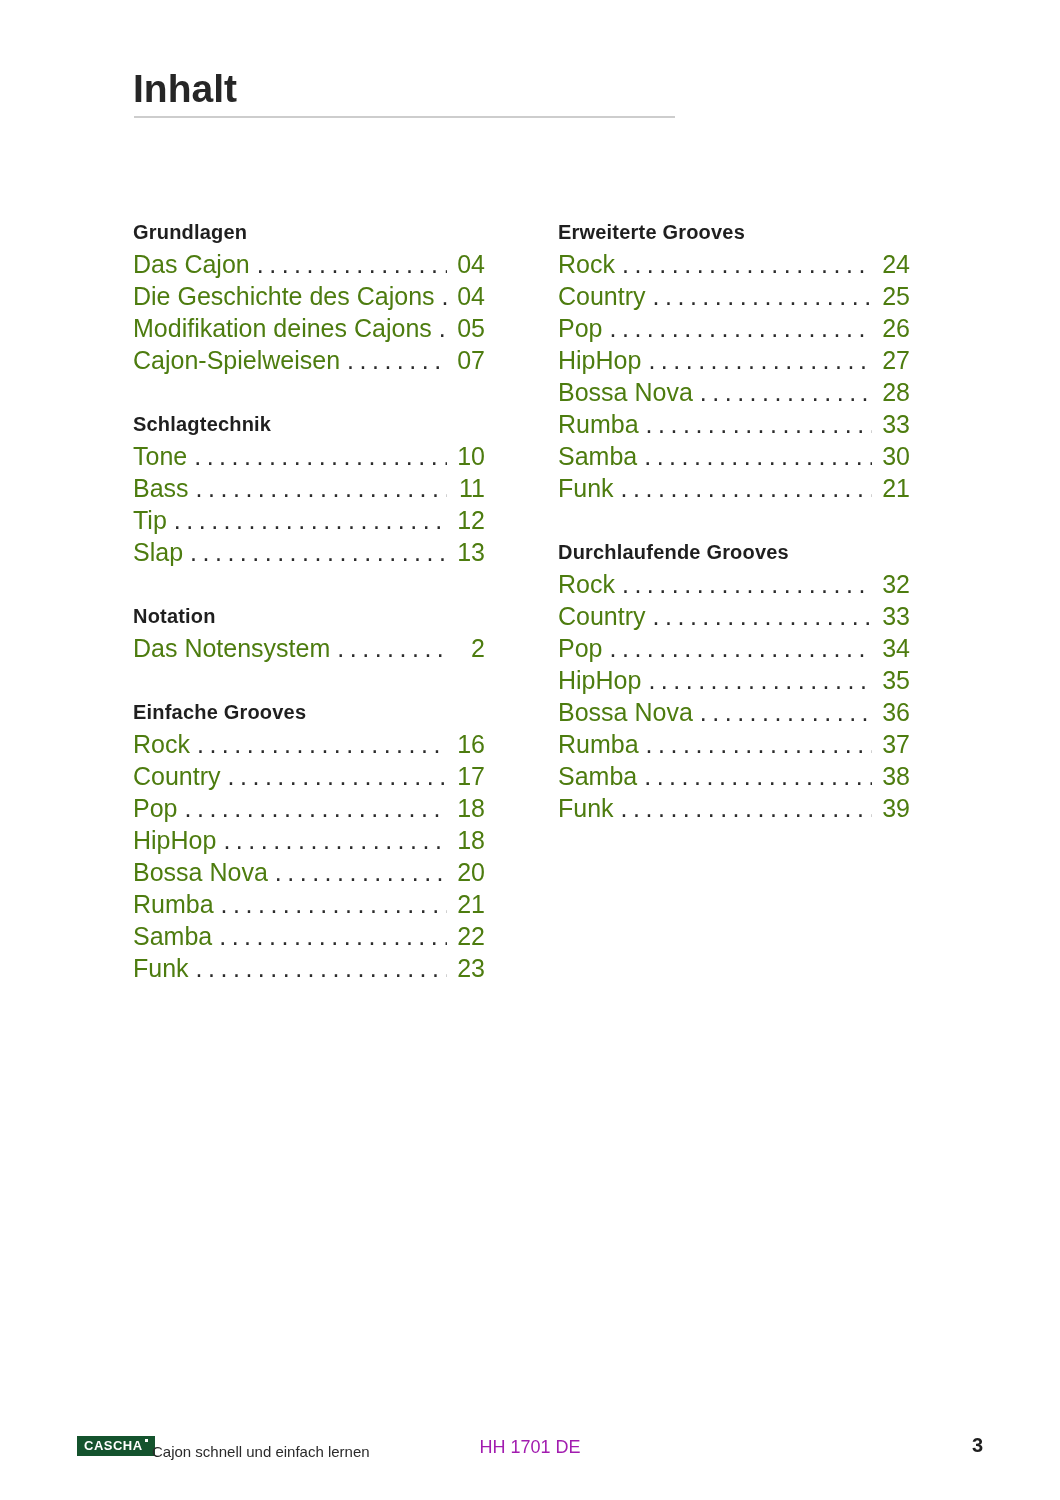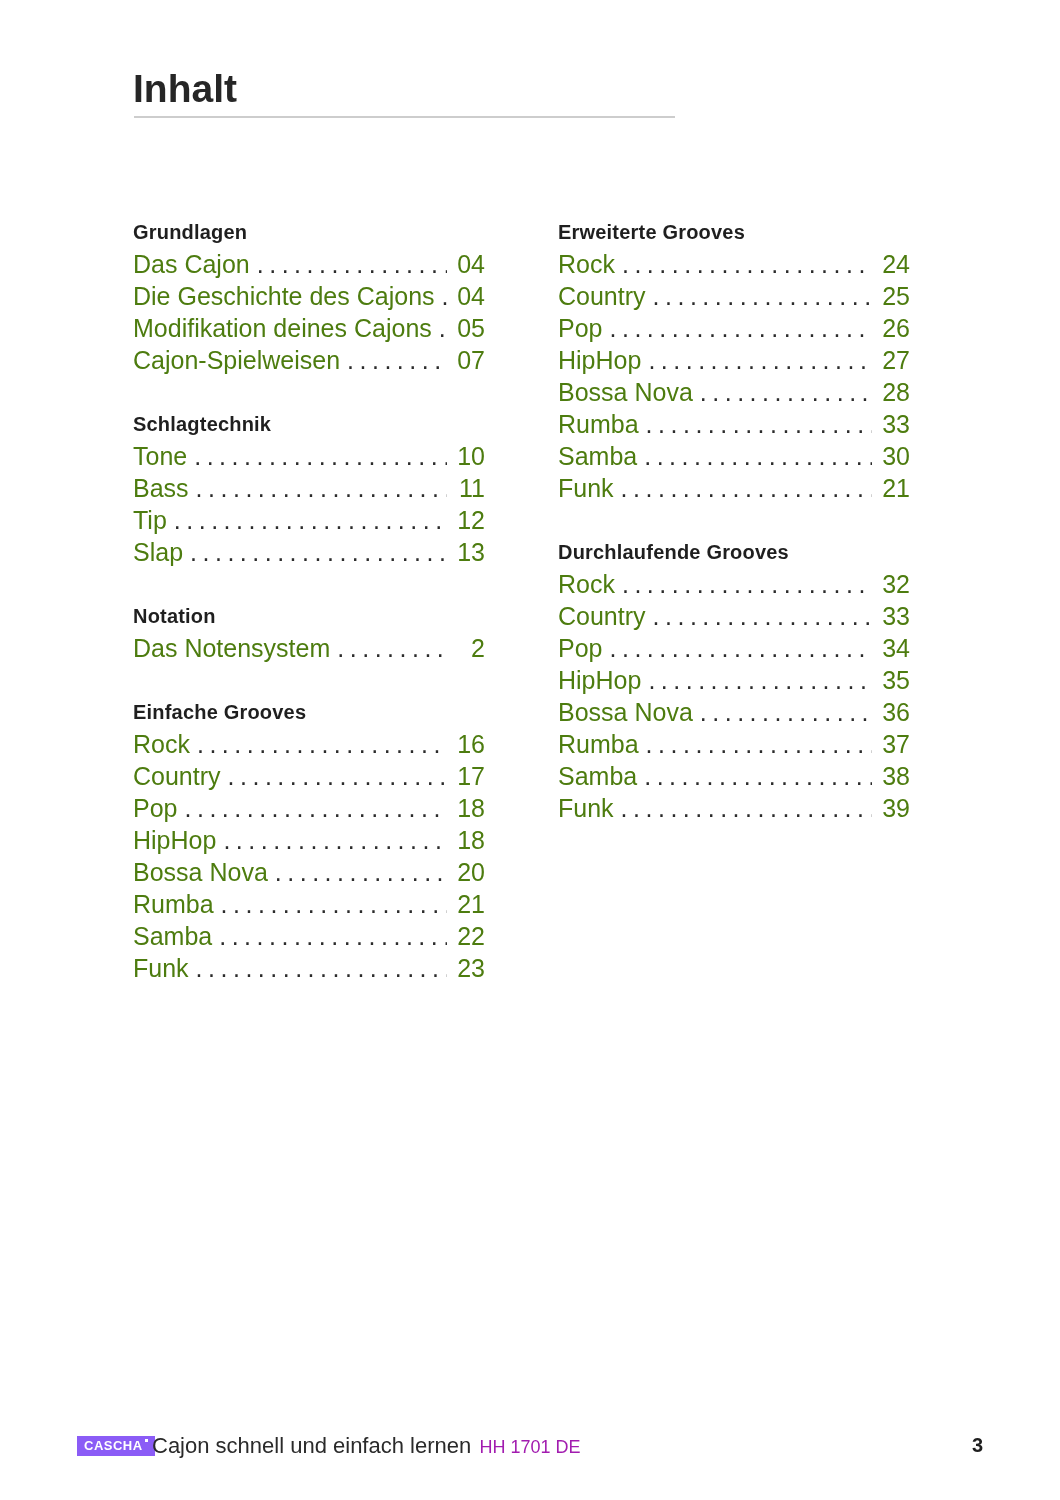--- a/index.html
+++ b/index.html
@@ -98,43 +98,43 @@
     position: absolute;
     left: 0;
     right: 0;
     top: 1433px;
     height: 28px;
   }
   .footer-logo {
     position: absolute;
     left: 77px;
     top: 3px;
-    background: #8b5cf6;
+    background: #14532d;
     color: #ffffff;
     font-weight: bold;
     font-size: 13px;
     line-height: 14px;
     padding: 3px 7px 3px 7px;
     letter-spacing: 0.5px;
   }
   .footer-logo::after {      
     content: "";
     display: inline-block;
     width: 3px;
     height: 3px;
     background: #ffffff;
     margin-left: 2px;
     vertical-align: top;
     margin-top: 0px;
   }
   .footer-book-title {
     position: absolute;
     left: 152px;
-    top: 3px;
-    font-size: 22px;
+    top: 9px;
+    font-size: 15px;
     line-height: 20px;
     color: #2a2a2a;
   }
   .footer-edition-code {
     position: absolute;
     left: 0;
     right: 0;
     top: 3px;
     margin: 1px auto;
     width: fit-content;

